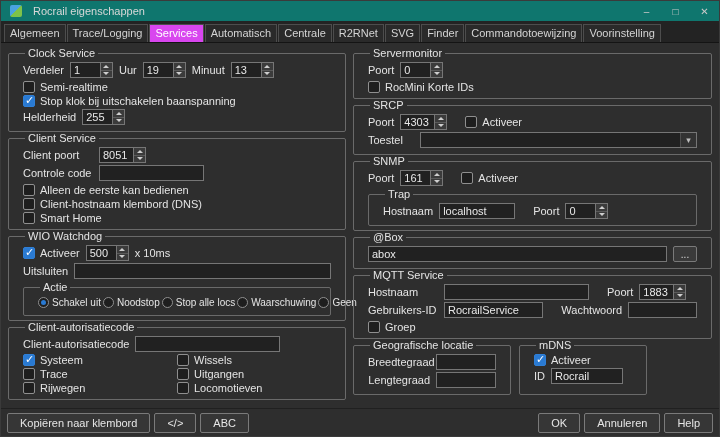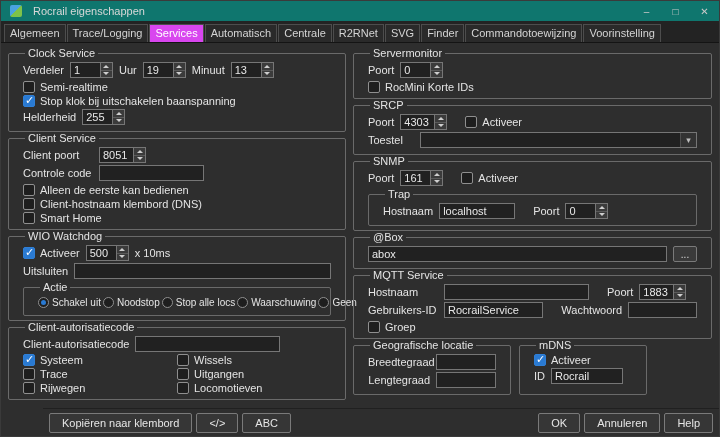--- a/index.html
+++ b/index.html
@@ -69,21 +69,21 @@
   
   .grid2 { display: grid; grid-template-columns: 1fr 1fr; row-gap: 2px; margin: 2px 0 1px; }
   .actie .row { justify-content: space-between; gap: 2px; margin: 1px 0; }
   .actie label.ck { gap: 3px; font-size: 10px; }
   .duo { display: flex; gap: 8px; align-items: stretch; }
   .duo .geo-fs { flex: 0 0 158px; }
   .duo .mdns-fs { flex: 0 0 128px; }
   .ml12 { margin-left: 12px; }
 
   
-  .footer { flex: 0 0 28px; display: flex; align-items: center; gap: 4px; padding: 0 6px; background: #2e2e2e; border-top: 1px solid #202020; margin-left: 42px; }
+  .footer { flex: 0 0 28px; display: flex; align-items: center; gap: 4px; padding: 0 6px; background: #2e2e2e; border-top: 1px solid #202020; }
   .footer .spacer { flex: 1; }
 </style>
 </head>
 <body>
 
 <div class="window">
 
   <div class="titlebar">
     <span class="app-icon"></span>
     <span class="title">Rocrail eigenschappen</span>

